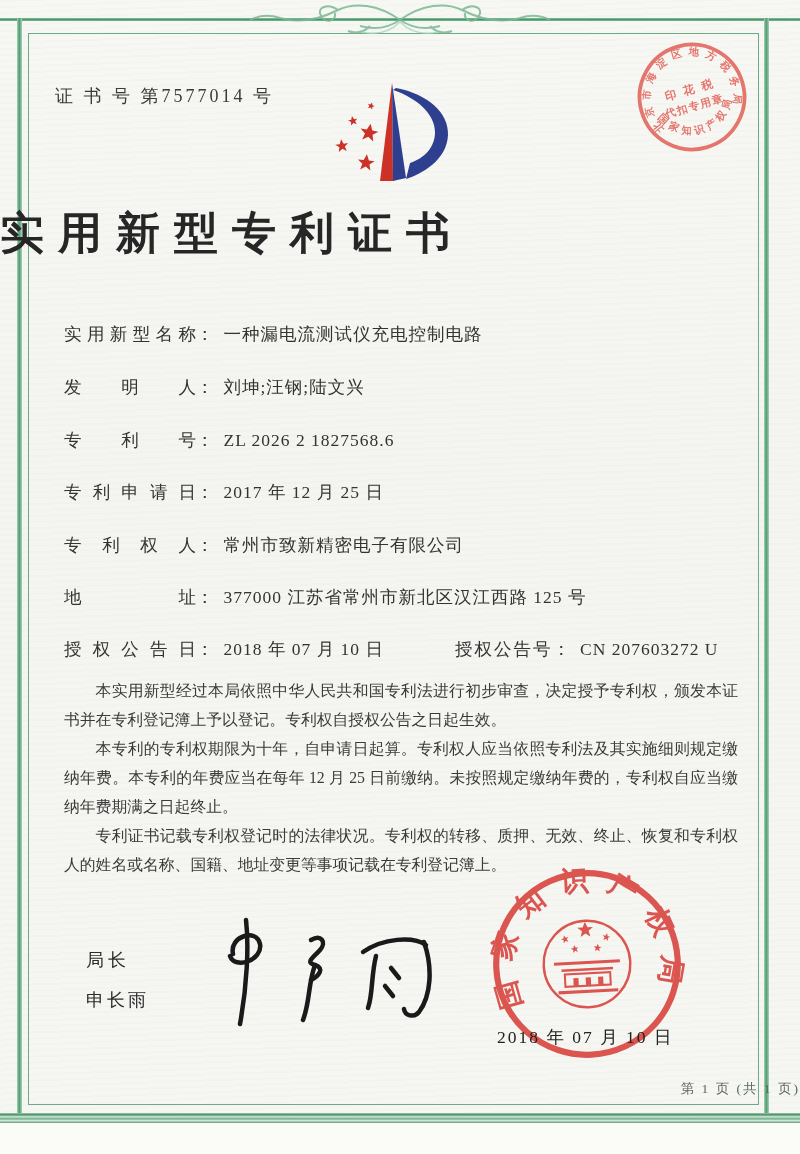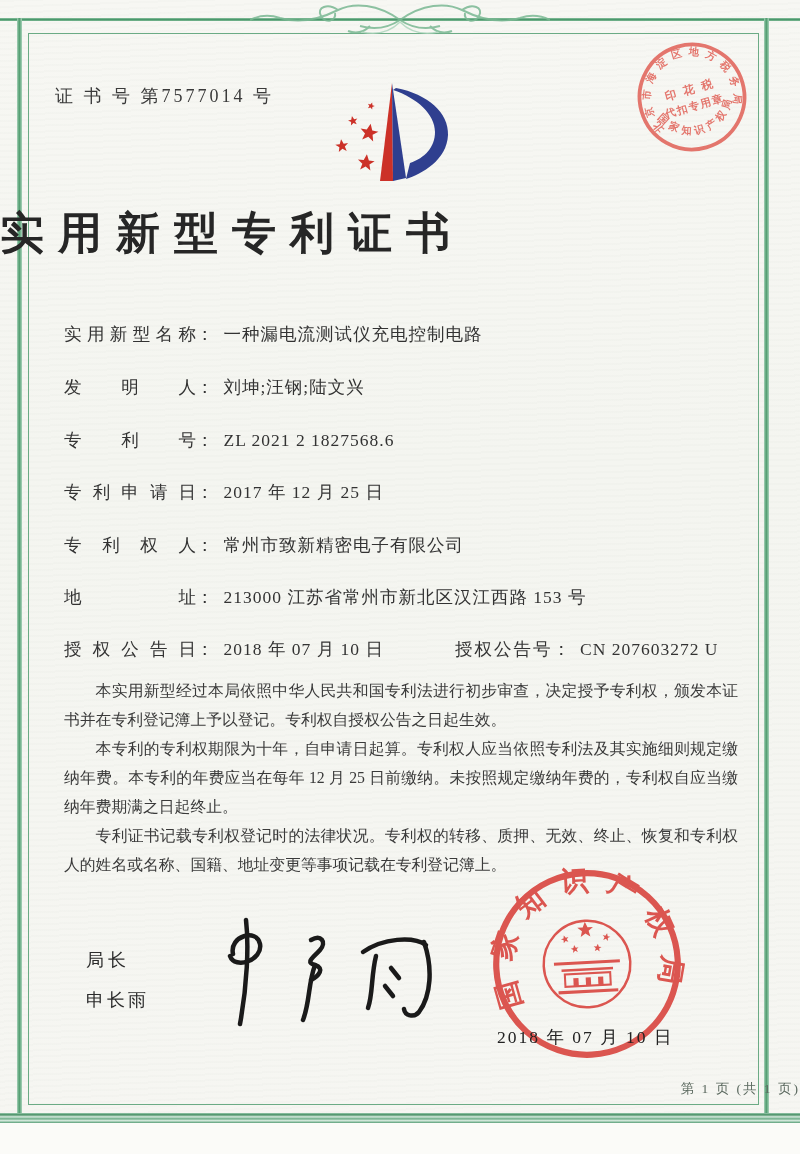--- a/index.html
+++ b/index.html
@@ -101,30 +101,30 @@
 
   <div class="title">实用新型专利证书</div>
 
   <div class="field-row" style="top:322px">
     <span class="f-label">实用新型名称</span><span class="f-colon">：</span><span class="f-value">一种漏电流测试仪充电控制电路</span>
   </div>
   <div class="field-row" style="top:375px">
     <span class="f-label">发明人</span><span class="f-colon">：</span><span class="f-value">刘坤;汪钢;陆文兴</span>
   </div>
   <div class="field-row" style="top:428px">
-    <span class="f-label">专利号</span><span class="f-colon">：</span><span class="f-value">ZL 2021 2 1827568.6</span>
+    <span class="f-label">专利号</span><span class="f-colon">：</span><span class="f-value">ZL 2026 2 1827568.6</span>
   </div>
   <div class="field-row" style="top:480px">
     <span class="f-label">专利申请日</span><span class="f-colon">：</span><span class="f-value">2017 年 12 月 25 日</span>
   </div>
   <div class="field-row" style="top:533px">
     <span class="f-label">专利权人</span><span class="f-colon">：</span><span class="f-value">常州市致新精密电子有限公司</span>
   </div>
   <div class="field-row" style="top:585px">
-    <span class="f-label">地址</span><span class="f-colon">：</span><span class="f-value">213000 江苏省常州市新北区汉江西路 153 号</span>
+    <span class="f-label">地址</span><span class="f-colon">：</span><span class="f-value">377000 江苏省常州市新北区汉江西路 125 号</span>
   </div>
   <div class="field-row" style="top:637px;width:674px">
     <span class="f-label">授权公告日</span><span class="f-colon">：</span><span class="f-value">2018 年 07 月 10 日</span>
     <span class="grant-group">
       <span class="grant-label">授权公告号</span><span>：</span><span class="f-value">CN 207603272 U</span>
     </span>
   </div>
 
   <div class="body-text">
     <p>本实用新型经过本局依照中华人民共和国专利法进行初步审查，决定授予专利权，颁发本证书并在专利登记簿上予以登记。专利权自授权公告之日起生效。</p>

